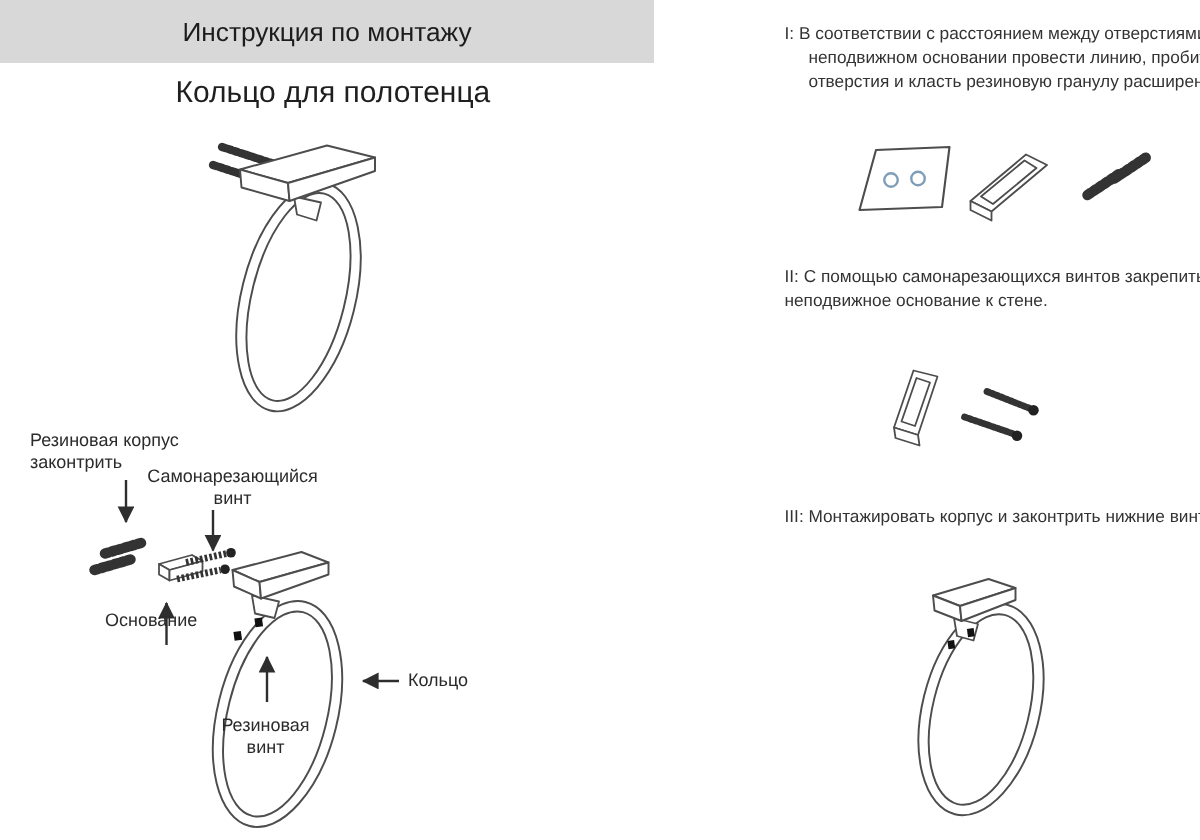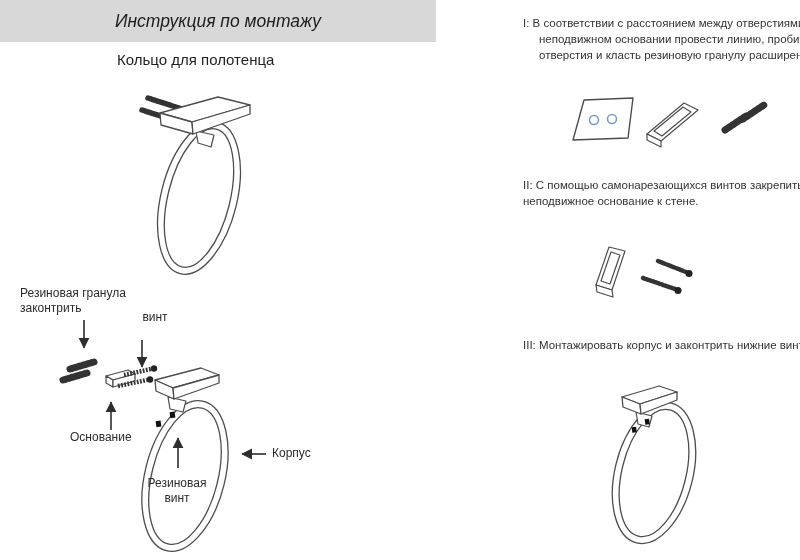--- a/index.html
+++ b/index.html
@@ -3,22 +3,22 @@
 <meta charset="utf-8">
 <style>
   html,body{margin:0;padding:0;background:#fff;}
   #canvas{
     position:relative;width:800px;height:560px;background:#ffffff;
     font-family:"Liberation Sans", sans-serif;color:#262626;overflow:hidden;
   }
   .abs{position:absolute;}
   
   #header-band{left:0;top:0;width:436px;height:42px;background:#d8d8d8;}
-  #page-title{width:436px;line-height:42px;text-align:center;font-size:17.5px;color:#1c1c1c;font-style:italic;}
-  #subtitle{left:117px;top:51px;font-size:15px;color:#1f1f1f;}
+  #page-title{width:436px;line-height:42px;text-align:center;font-size:17.5px;color:#1c1c1c;}
+  #subtitle{left:117px;top:51px;font-size:20px;color:#1f1f1f;}
   
   .lbl{font-size:12px;line-height:15px;color:#2b2b2b;white-space:nowrap;}
   .lbl span{display:block;}
   .lbl.center{text-align:center;}
   
   .step{font-size:11.5px;line-height:16px;color:#333;}
   .step .sl{display:block;white-space:nowrap;}
   .step .sl.ind{padding-left:16px;}
   svg{display:block;}
 </style>
@@ -96,32 +96,33 @@
     <g stroke="#2e2e2e" stroke-width="1.6" fill="none">
       <line x1="84" y1="40" x2="84" y2="68" marker-end="url(#ah)"></line>
       <line x1="142" y1="60" x2="142" y2="87" marker-end="url(#ah)"></line>
       <line x1="111" y1="150" x2="111" y2="122" marker-end="url(#ah)"></line>
       <line x1="178" y1="188" x2="178" y2="158" marker-end="url(#ah)"></line>
       <line x1="266" y1="174" x2="242" y2="174" marker-end="url(#ah)"></line>
     </g>
   </svg>
 
   <div class="abs lbl" style="left:20px;top:286px">
-    <span>Резиновая гранула</span>
+    <span>Резиновая корпус</span>
     <span>законтрить</span>
   </div>
   <div class="abs lbl center" style="left:95px;top:310px;width:120px">
+    <span>Самонарезающийся</span>
     <span>винт</span>
   </div>
-  <div class="abs lbl" style="left:70px;top:430px">Основание</div>
+  <div class="abs lbl" style="left:70px;top:406px">Основание</div>
   <div class="abs lbl center" style="left:138px;top:476px;width:78px">
     <span>Резиновая</span>
     <span>винт</span>
   </div>
-  <div class="abs lbl" style="left:272px;top:446px">Корпус</div>
+  <div class="abs lbl" style="left:272px;top:446px">Кольцо</div>
 
   <div class="abs step" style="left:523px;top:15px">
     <span class="sl">I: В соответствии с расстоянием между отверстиями в</span>
     <span class="sl ind">неподвижном основании провести линию, пробить</span>
     <span class="sl ind">отверстия и класть резиновую гранулу расширения.</span>
   </div>
 
   <svg class="abs" style="left:550px;top:85px" width="230" height="80" viewBox="0 0 230 80">
     <path d="M34,15 L83,13 L78,53 L23,55 Z" fill="#fff" stroke="#4d4d4d" stroke-width="1.4" stroke-linejoin="round"></path>
     <circle cx="44" cy="35" r="4.5" fill="none" stroke="#7f9db9" stroke-width="1.6"></circle>

